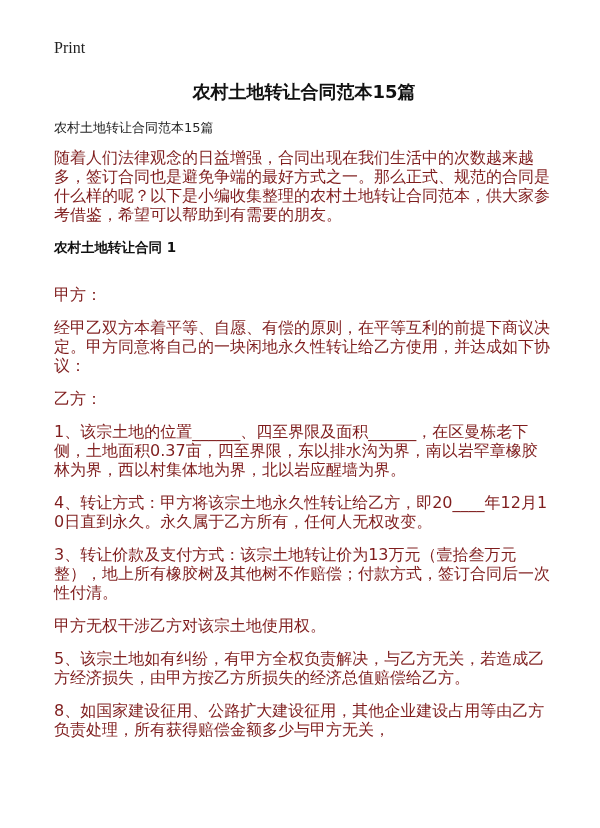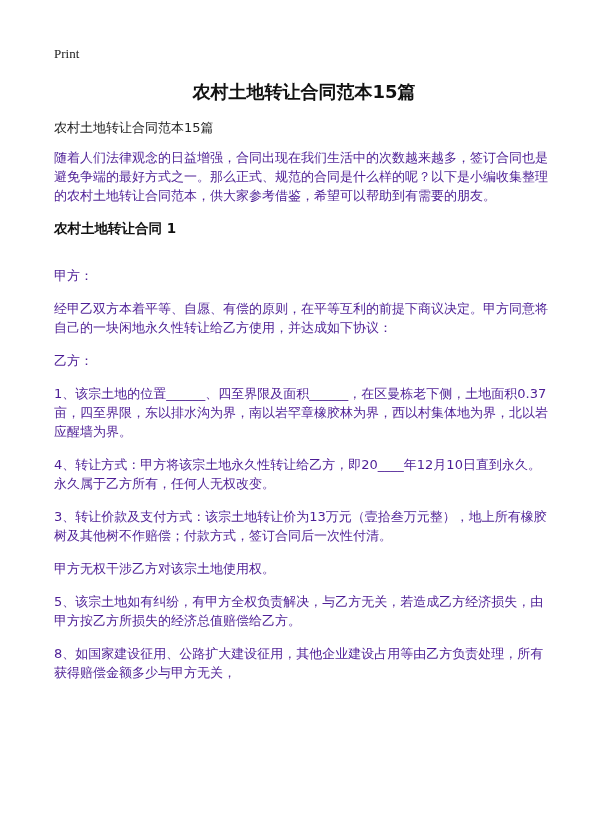--- a/index.html
+++ b/index.html
@@ -17,23 +17,23 @@
     }
     .page {
       position: absolute;
       left: 54px;
       top: 0;
       width: 500px;
     }
     .print-label {
       position: absolute;
       left: 0;
-      top: 46px;
+      top: 39px;
       font-family: "Liberation Serif", "DejaVu Serif", serif;
-      font-size: 13px;
+      font-size: 16px;
       color: #222;
     }
     .doc-title {
       position: absolute;
       left: 0;
       top: 80px;
       width: 500px;
       text-align: center;
       font-size: 18px;
       font-weight: bold;
@@ -47,24 +47,24 @@
       font-size: 13px;
       color: #222;
     }
     .body-text {
       position: absolute;
       left: 0;
       top: 148px;
       width: 498px;
     }
     .para {
-      font-size: 13px;
+      font-size: 16px;
       line-height: 19px;
       margin: 0 0 14px 0;
-      color: #4c1d95;
+      color: #7f1d1d;
       word-break: break-all;
     }
     .para.heading {
       font-weight: bold;
       font-size: 13.5px;
       margin-bottom: 28px;
       color: #111;
     }
     .para.short { margin-bottom: 14px; }
   </style>

